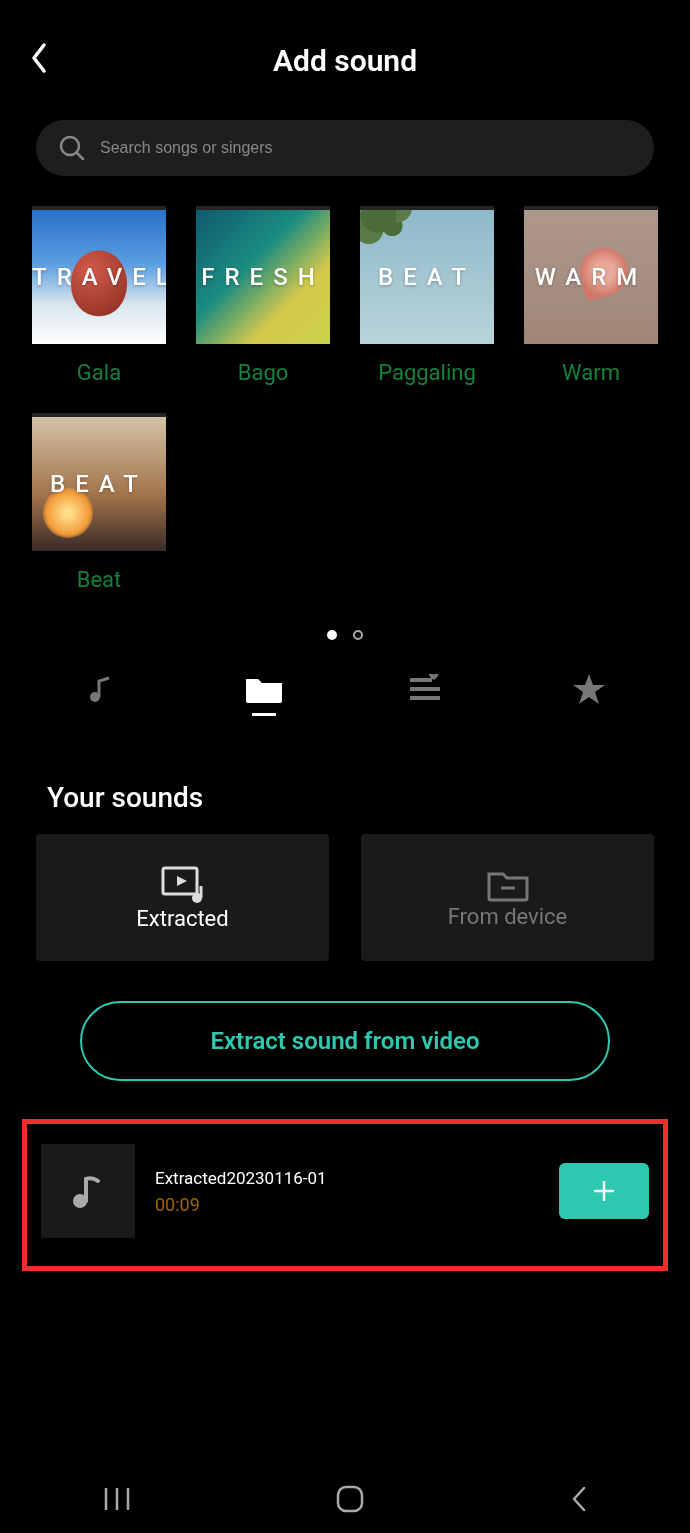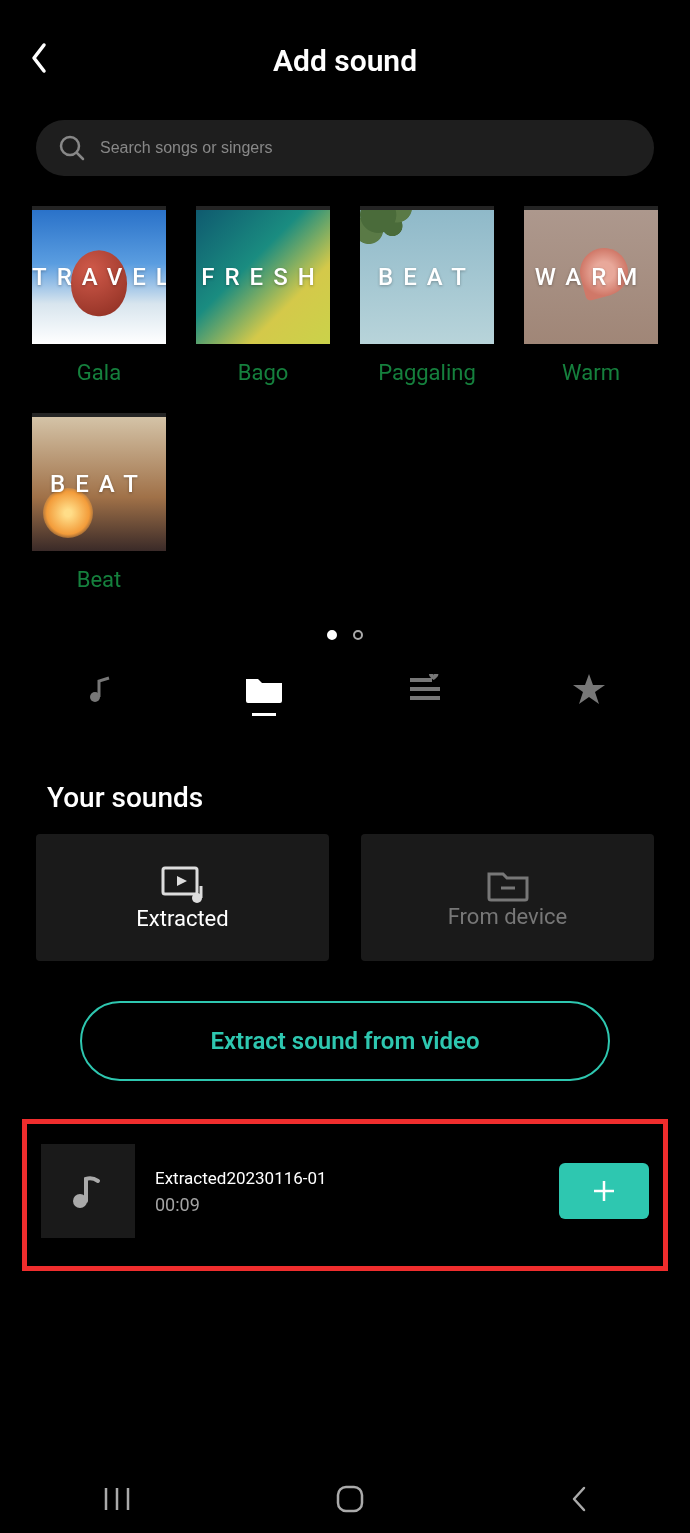--- a/index.html
+++ b/index.html
@@ -166,21 +166,21 @@
     width: 94px;
     height: 94px;
     background: #1a1a1a;
     display: flex;
     align-items: center;
     justify-content: center;
     color: #aaa;
   }
   .sound-info { flex: 1; }
   .sound-name { font-size: 17px; color: #fff; margin-bottom: 6px; }
-  .sound-dur { font-size: 18px; color: #a3a3a3; }
+  .sound-dur { font-size: 18px; color: #a16207; }
   .add-btn {
     width: 90px;
     height: 56px;
     background: #2ec7b0;
     border-radius: 6px;
     display: flex;
     align-items: center;
     justify-content: center;
     color: #fff;
     font-size: 32px;

